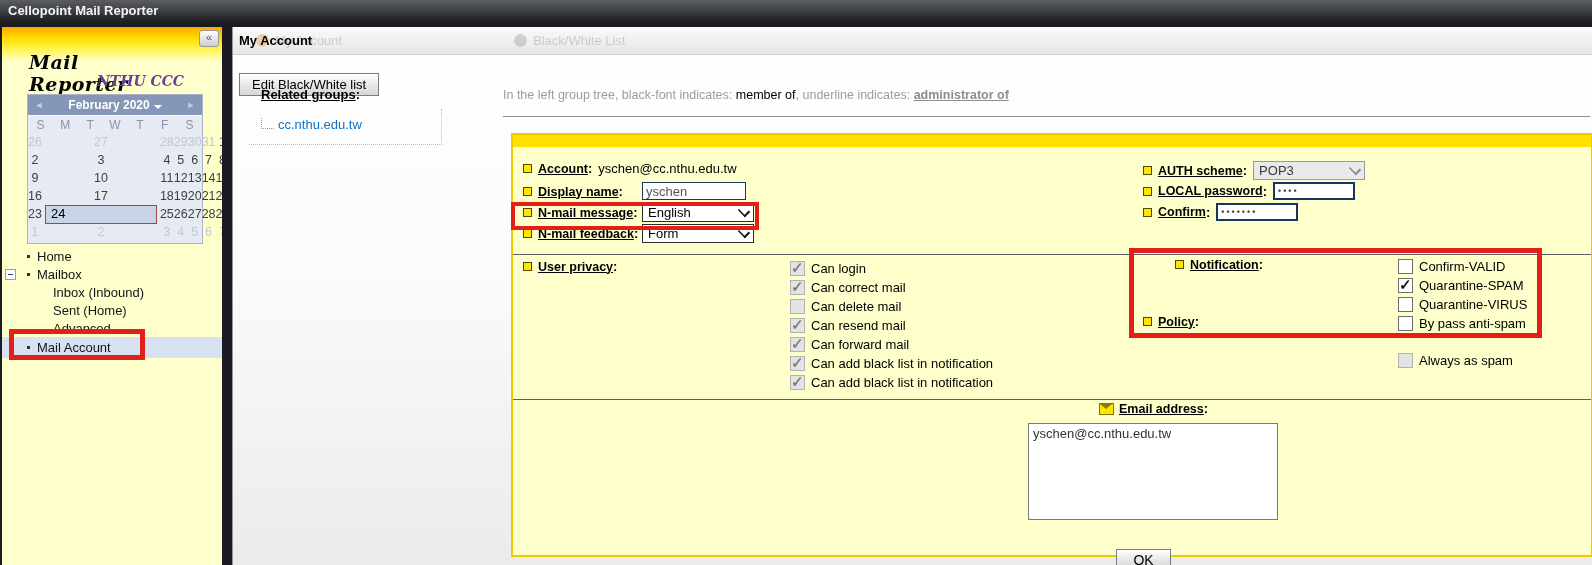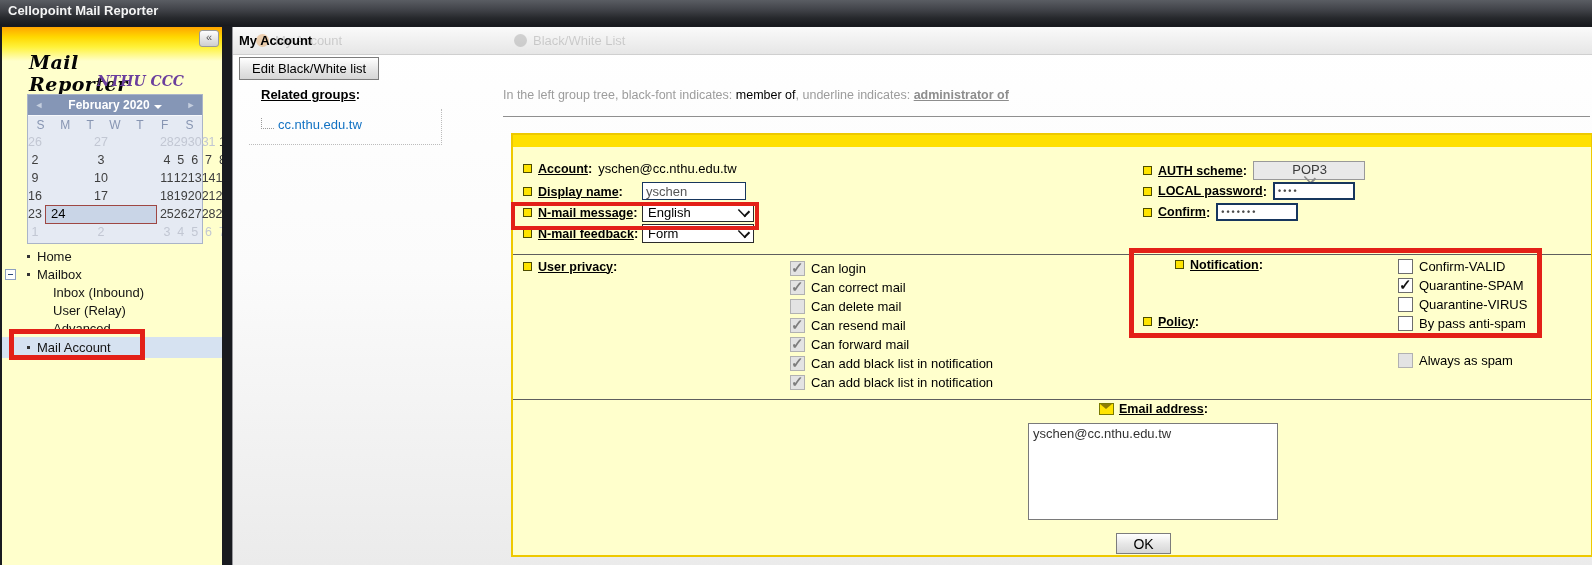--- a/index.html
+++ b/index.html
@@ -53,21 +53,21 @@
   .main-header{position:relative;height:27px;background:linear-gradient(#fafafa,#e6e6e6);
     border-bottom:1px solid #cfcfcf;}
   .active-tab-title{position:absolute;left:6px;top:6px;font-size:13px;font-weight:bold;color:#000;}
   .ghost-tab{position:absolute;top:6px;display:flex;align-items:center;gap:6px;
     color:rgba(0,0,0,.16);font-size:13px;cursor:pointer;}
   .ghost-tab .gdot{width:13px;height:13px;border-radius:50%;}
   .ghost-tab.g1{left:23px;} .ghost-tab.g1 .gdot{background:rgba(228,152,72,.40);}
   .ghost-tab.g2{left:281px;} .ghost-tab.g2 .gdot{background:rgba(150,150,150,.38);}
 
   .btn{border:1px solid #7c7c7c;background:linear-gradient(#ffffff,#e6e6e6 55%,#d6d6d6);
-    font-size:13px;color:#000;cursor:pointer;font-family:inherit;}
+    font-size:13px;color:#000;cursor:pointer;font-family:inherit;margin-top:16px;}
   .edit-btn{position:absolute;left:6px;top:30px;height:23px;padding:0 12px;}
 
   .related-label{position:absolute;left:28px;top:60px;font-size:13px;font-weight:bold;color:#000;}
   .related-label .u{text-decoration:underline;}
   .group-tree-box{position:absolute;left:16px;top:82px;width:192px;height:35px;
     border-right:1px dotted #bcbcbc;border-bottom:1px dotted #bcbcbc;}
   .gt-row{position:absolute;left:12px;top:8px;display:flex;align-items:flex-end;}
   .gt-conn{width:12px;height:10px;border-left:1px dotted #9a9a9a;border-bottom:1px dotted #9a9a9a;
     margin-right:4px;margin-bottom:3px;}
   .gt-link{font-size:13px;color:#1272c3;cursor:pointer;}
@@ -91,21 +91,21 @@
   .tinput{border:1px solid #17365d;height:18px;width:104px;font-size:13px;color:#555;
     padding:1px 3px;box-sizing:border-box;background:#fff;font-family:inherit;}
   .pwbox{border:2px solid #17365d;height:18px;box-sizing:border-box;background:#fff;
     display:inline-flex;align-items:center;padding:0 3px;font-size:9px;letter-spacing:2px;
     color:#4a4a4a;font-weight:bold;}
   .sel{display:inline-flex;align-items:center;justify-content:space-between;background:#fff;
     border:1px solid #2b2b2b;height:19px;width:112px;padding:0 4px 0 5px;box-sizing:border-box;
     font-size:13px;color:#000;cursor:pointer;}
   .chev{width:8px;height:8px;border-right:2px solid #111;border-bottom:2px solid #111;
     transform:rotate(45deg) scale(1,.75);margin-top:-4px;flex:none;}
-  .sel.gray{background:#e9e9e9;border-color:#999;color:#3a3a3a;flex-direction:column;}
+  .sel.gray{background:#e9e9e9;border-color:#999;color:#3a3a3a;}
   .sel.gray .chev{border-color:#8a8a8a;}
 
   .divider{position:absolute;left:0;right:0;border-top:1px solid #5e5e5e;}
 
   .cbrow{display:flex;align-items:center;height:19px;font-size:13px;color:#000;white-space:nowrap;}
   .cb{width:13px;height:13px;background:#fff;border:1px solid #6d6d6d;box-sizing:content-box;
     position:relative;margin-right:6px;flex:none;}
   .cb.dis{background:#e3e3e3;border-color:#b1b1b1;}
   .cb.chk::after{content:"✓";position:absolute;left:0;top:-3px;font-size:15px;font-weight:bold;color:#141414;}
   .cb.dis.chk::after{color:#7e7e7e;}
@@ -205,21 +205,21 @@
       </div>
       <div class="tree-row" style="padding-left: 25px;">
         <span class="tree-exp"></span>
         <span class="tree-dot"></span>
         <span>Mailbox</span>
       </div>
       <div class="tree-row" style="padding-left: 51px;">
         <span>Inbox (Inbound)</span>
       </div>
       <div class="tree-row" style="padding-left: 51px;">
-        <span>User (Relay)</span>
+        <span>Sent (Home)</span>
       </div>
       <div class="tree-row" style="padding-left: 51px;">
         <span>Advanced</span>
       </div>
       <div class="tree-row sel-row" style="padding-left: 25px;">
         <span class="tree-dot"></span>
         <span>Mail Account</span>
       </div>
     </div>
 </div>

